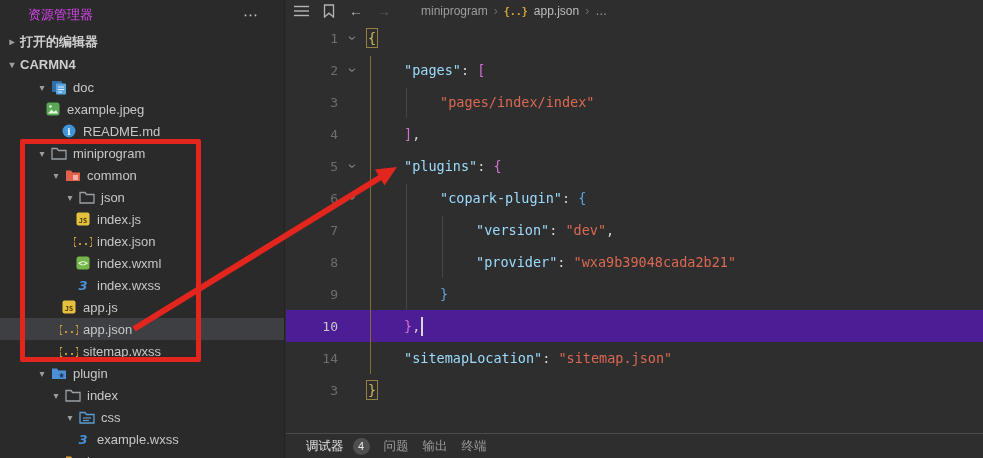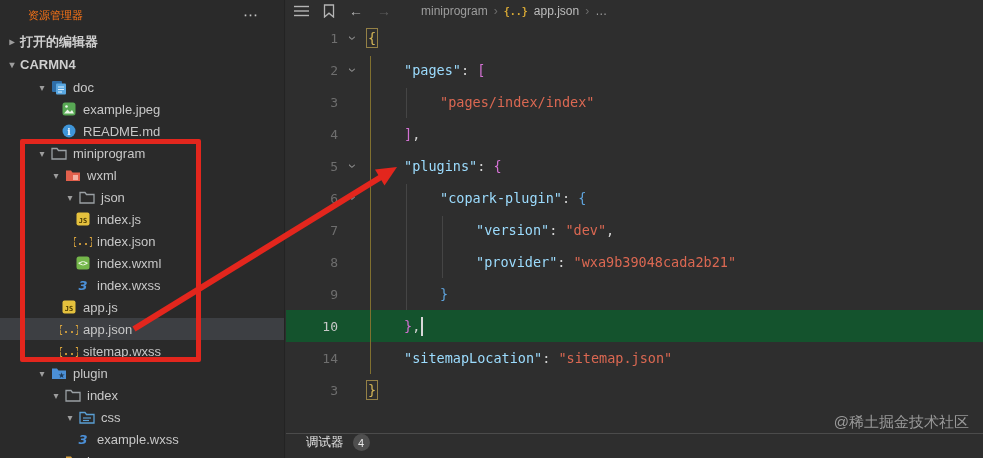--- a/index.html
+++ b/index.html
@@ -5,21 +5,21 @@
   * { margin:0; padding:0; box-sizing:border-box; }
   html,body { background:#1e1e1e; }
   .app{
     position:relative; width:983px; height:458px; overflow:hidden;
     background:#2d2d2d; font-family:"Liberation Sans",sans-serif; color:#cccccc;
     -webkit-font-smoothing:antialiased;
   }
   
   .sidebar{position:absolute;left:0;top:0;width:285px;height:458px;background:#2a2a2a;border-right:1px solid #232323;}
   .sb-header{height:30px;display:flex;align-items:center;justify-content:space-between;padding:0 24px 0 28px;}
-  .sb-title{font-size:11px;color:#f97316;}
+  .sb-title{font-size:13px;color:#d946ef;}
   .sb-more{color:#c3c3c3;font-size:15px;letter-spacing:2px;cursor:pointer;line-height:10px;}
   .sb-section{height:23px;display:flex;align-items:center;font-size:13px;font-weight:bold;color:#cfcfcf;padding-left:4px;cursor:pointer;}
   .sb-section .chev{width:16px;text-align:center;color:#9d9d9d;font-size:10px;}
   .tree{position:relative;}
   .tree-row{height:22px;display:flex;align-items:center;font-size:13px;color:#c7c7c7;cursor:pointer;white-space:nowrap;}
   .tree-row.selected{background:#3d3f43;}
   .tree-row .chev{width:16px;flex:0 0 16px;text-align:center;color:#9d9d9d;font-size:10px;}
   .tree-row .spacer{width:12px;flex:0 0 12px;}
   .tree-row .ticon{width:18px;flex:0 0 18px;height:16px;display:flex;align-items:center;justify-content:center;margin-right:5px;}
   
@@ -28,35 +28,35 @@
   .ed-topbar .tb-ic{margin-right:14px;display:flex;align-items:center;color:#b5b5b5;cursor:pointer;}
   .tb-arrow{font-size:14px;}
   .tb-arrow.dim{color:#5c5c5c;}
   .crumbs{margin-left:16px;display:flex;align-items:center;gap:6px;}
   .crumb{color:#9d9d9d;cursor:pointer;}
   .crumb.file{color:#bdbdbd;}
   .crumb-sep{color:#6b6b6b;}
   .crumb-json-ic{color:#d8a935;font-family:"DejaVu Sans Mono",monospace;font-size:10px;font-weight:bold;}
   .code{position:absolute;left:0;top:22px;right:0;}
   .code-line{height:32px;display:flex;align-items:center;position:relative;}
-  .code-line.active{background:#14532d;}
+  .code-line.active{background:#4c1d95;}
   .ln{width:52px;flex:0 0 52px;text-align:right;font-family:"DejaVu Sans Mono",monospace;font-size:13px;color:#6e6e6e;}
   .code-line.active .ln{color:#c8c8c8;}
   .fold{width:30px;flex:0 0 30px;text-align:center;}
   .fold-chev{display:inline-block;transform:rotate(90deg);font-size:14px;color:#8f8f8f;cursor:pointer;line-height:10px;}
   .ctext{font-family:"DejaVu Sans Mono",monospace;font-size:13.5px;white-space:pre;display:flex;align-items:center;}
   .tk-key{color:#9cdcfe;} .tk-str{color:#db6852;} .tk-punc{color:#d4d4d4;}
   .tk-b1{color:#d8b957;} .tk-b2{color:#d371d3;} .tk-b3{color:#5fa4dd;}
   .tk-box{outline:1px solid rgba(216,185,87,.6);outline-offset:1px;}
   .cursor{display:inline-block;width:2px;height:19px;background:#d8d8d8;margin-left:1px;}
   .guide{position:absolute;width:1px;background:#454545;z-index:1;pointer-events:none;}
   .guide.gold{background:#80702f;}
   
   .panel-border{position:absolute;left:286px;right:0;top:433px;height:1px;background:#4b4b4b;}
-  .panel-tabs{position:absolute;left:306px;top:434px;height:24px;display:flex;align-items:center;gap:26px;font-size:12.5px;color:#9b9b9b;flex-direction:column;}
+  .panel-tabs{position:absolute;left:306px;top:434px;height:24px;display:flex;align-items:center;gap:14px;font-size:12.5px;color:#9b9b9b;}
   .ptab{display:flex;align-items:center;cursor:pointer;}
   .ptab.active{color:#e6e6e6;}
   .pbadge{margin-left:9px;width:17px;height:17px;border-radius:50%;background:#4f4f4f;color:#e8e8e8;font-size:11px;display:flex;align-items:center;justify-content:center;}
   .watermark{position:absolute;right:14px;top:413px;font-size:15px;color:#999999;z-index:5;}
   
   .anno-rect{position:absolute;left:20px;top:139px;width:181px;height:223px;border:5px solid #e3261d;border-radius:2px;z-index:60;pointer-events:none;}
   .anno-arrow{position:absolute;left:0;top:0;z-index:60;pointer-events:none;}
 </style>
 </head>
 <body>
@@ -85,21 +85,21 @@
               <rect x="5" y="3.5" width="10" height="11" rx="1" fill="#5aa7e0"></rect>
               <g stroke="#dbeefc" stroke-width="1">
                 <line x1="7" y1="7" x2="13" y2="7"></line>
                 <line x1="7" y1="9.5" x2="13" y2="9.5"></line>
                 <line x1="7" y1="12" x2="11" y2="12"></line>
               </g>
             </svg>
           </span>
           <span>doc</span>
         </div>
-        <div class="tree-row" style="padding-left: 48px;">
+        <div class="tree-row" style="padding-left: 32px;">
           <span class="spacer"></span>
           <span class="ticon">
             <svg width="14" height="14" viewBox="0 0 14 14">
               <rect x="0.5" y="0.5" width="13" height="13" rx="2.5" fill="#58a854"></rect>
               <circle cx="4.5" cy="4.5" r="1.3" fill="#eaf6e8"></circle>
               <path d="M2 11.5l3.5-4 2.5 2.5 2-2 2 3.5z" fill="#eaf6e8"></path>
             </svg>
           </span>
           <span>example.jpeg</span>
         </div>
@@ -123,21 +123,21 @@
           <span>miniprogram</span>
         </div>
         <div class="tree-row" style="padding-left: 48px;">
           <span class="chev">▾</span>
           <span class="ticon">
             <svg width="16" height="14" viewBox="0 0 16 14">
               <path d="M1 2.5h5l1.5 2H15v8.5H1z" fill="#e2604c"></path>
               <rect x="8" y="7" width="5" height="5" fill="#f4b0a2"></rect>
             </svg>
           </span>
-          <span>wxml</span>
+          <span>common</span>
         </div>
         <div class="tree-row" style="padding-left: 62px;">
           <span class="chev">▾</span>
           <span class="ticon">
             <svg width="16" height="14" viewBox="0 0 16 14">
               <path d="M1 2.5h5l1.5 2H15v8.5H1z" fill="none" stroke="#9aa0a4" stroke-width="1.3"></path>
             </svg>
           </span>
           <span>json</span>
         </div>
@@ -364,20 +364,19 @@
       <span class="ptab">
         <span>问题</span>
       </span>
       <span class="ptab">
         <span>输出</span>
       </span>
       <span class="ptab">
         <span>终端</span>
       </span>
     </div>
-  <div class="watermark">@稀土掘金技术社区</div>
 
   <div class="anno-rect"></div>
   <svg class="anno-arrow" width="983" height="458" viewBox="0 0 983 458">
     <line x1="134" y1="329" x2="381" y2="177" stroke="#e3261d" stroke-width="6"></line>
     <polygon points="397,167 384.5,185.5 375,169.5" fill="#e3261d"></polygon>
   </svg>
 </div>
 
 </body></html>

